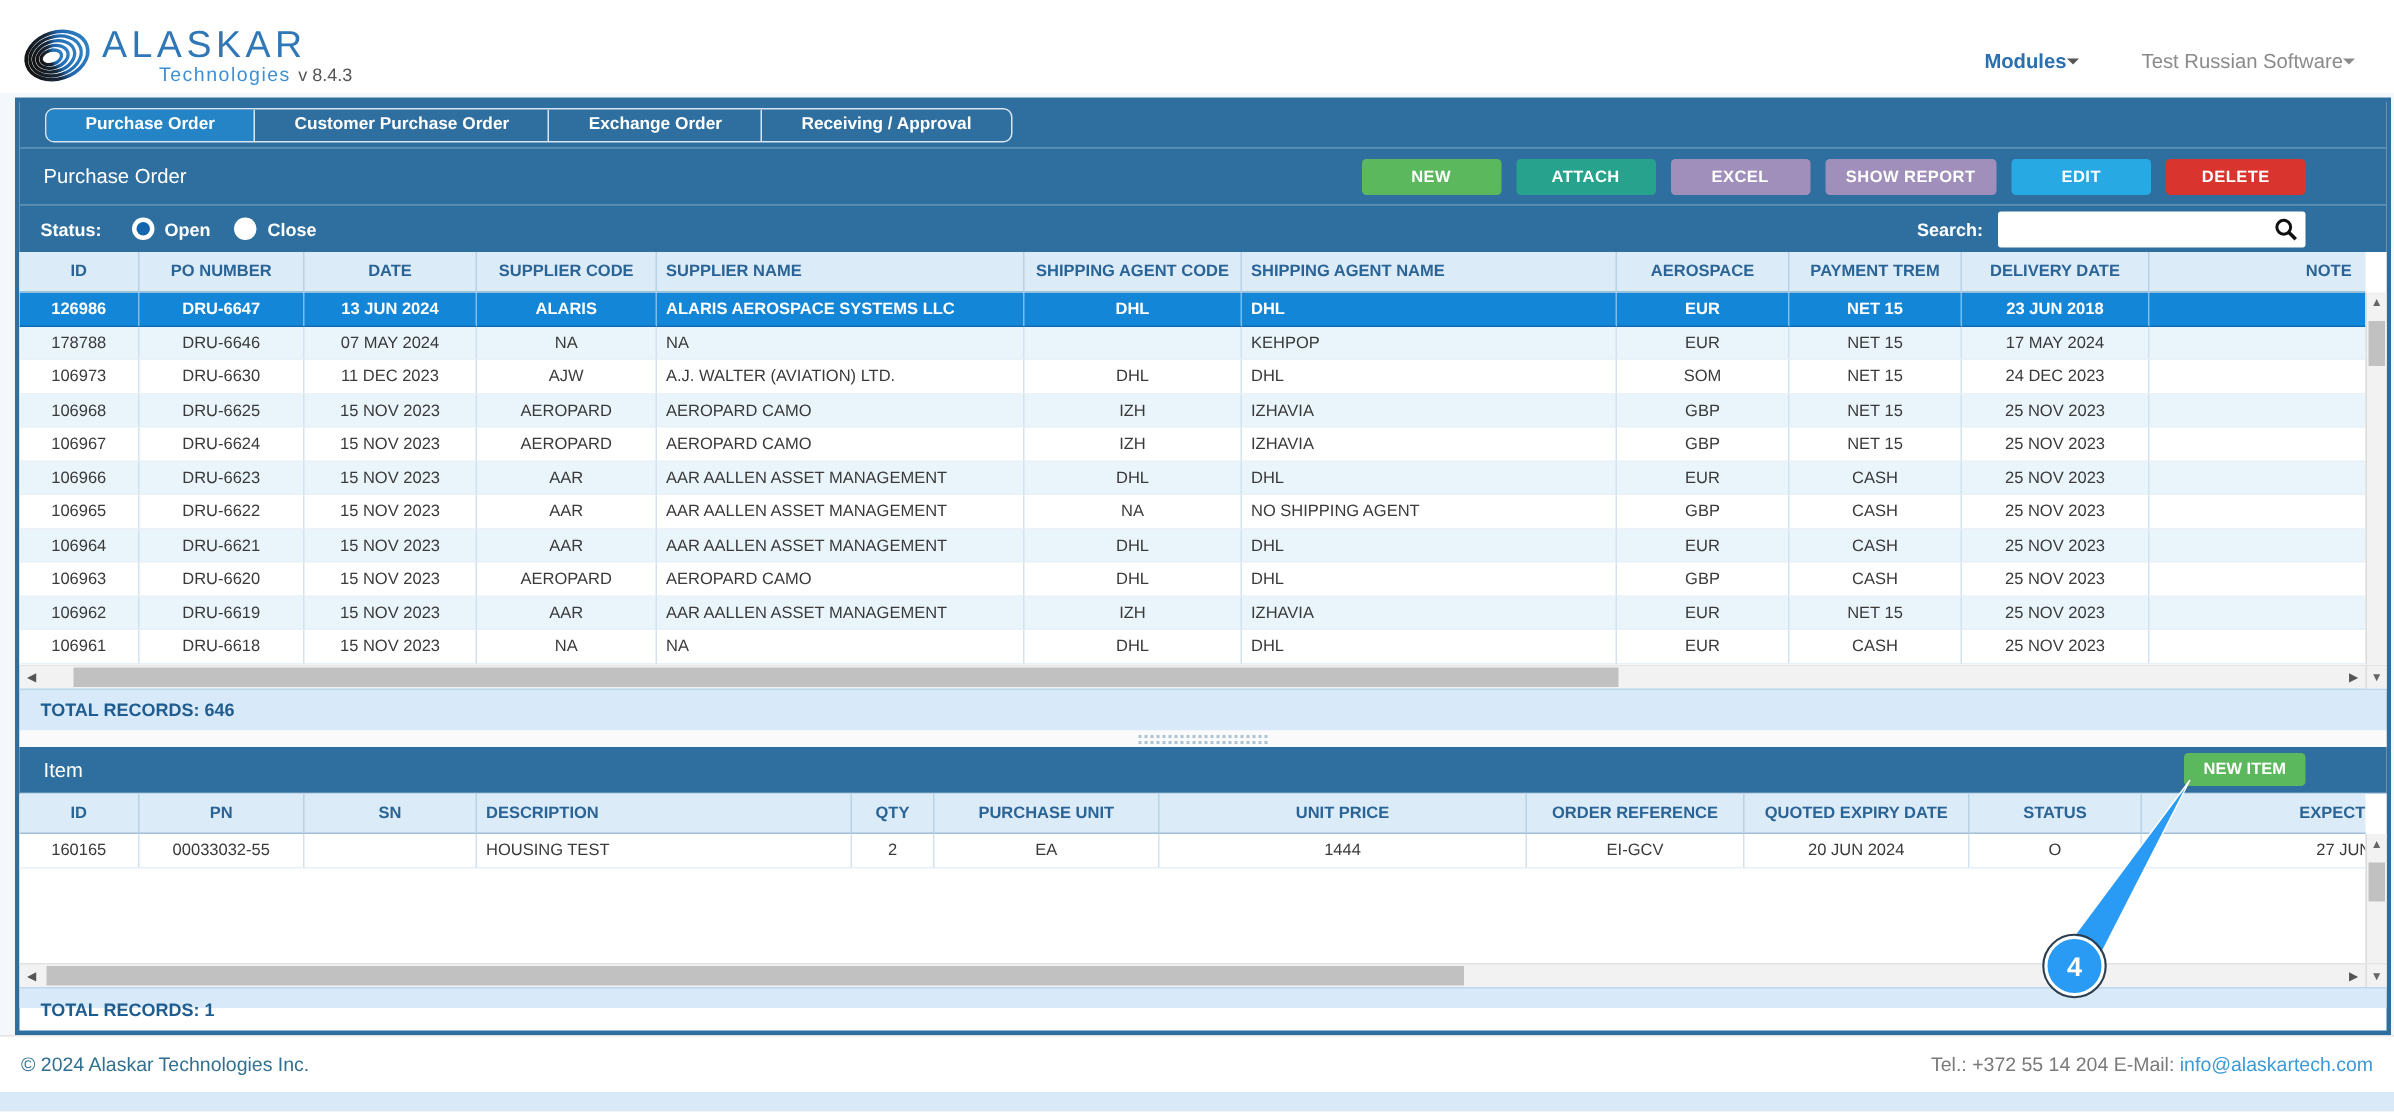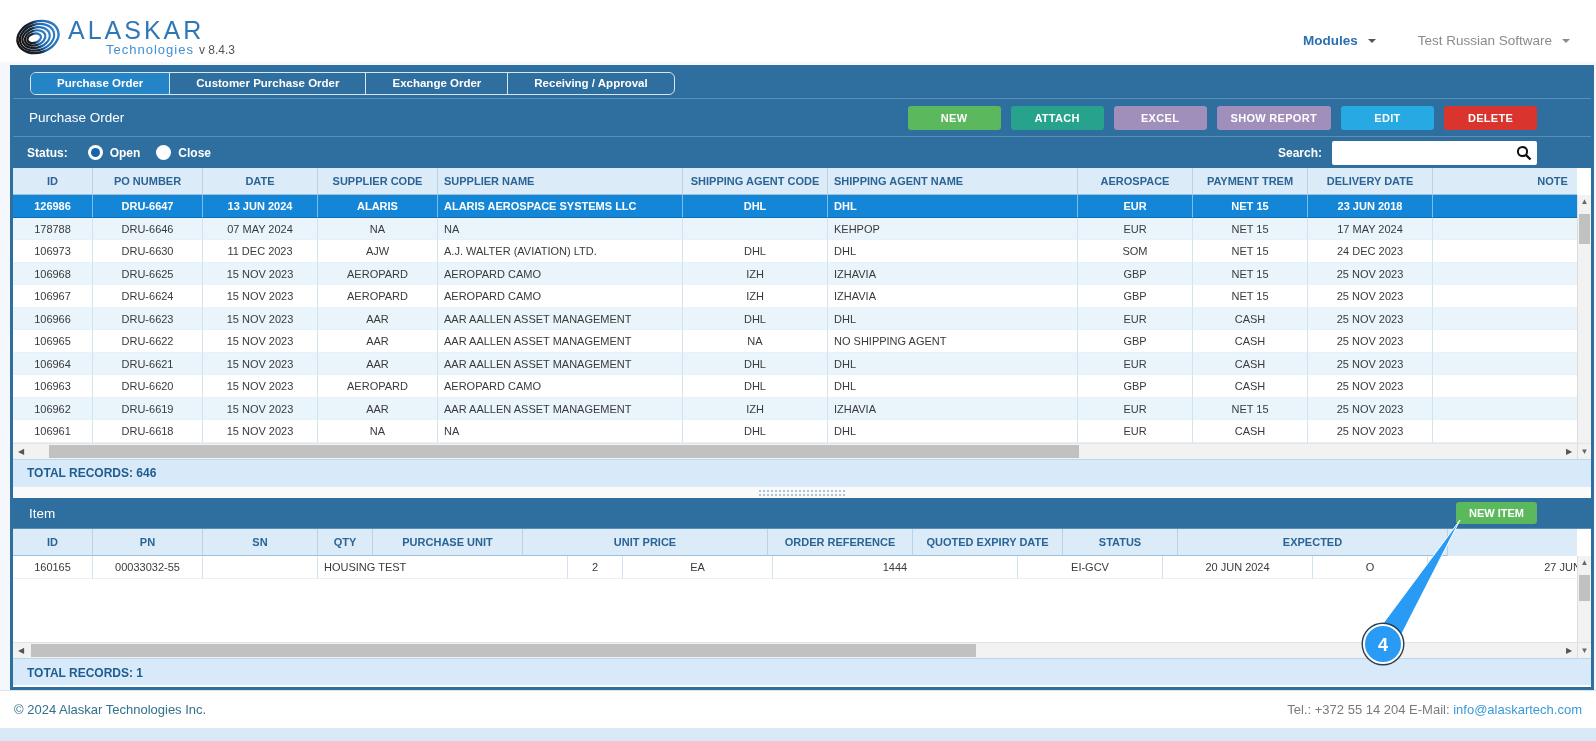--- a/index.html
+++ b/index.html
@@ -9,21 +9,21 @@
 
   
   .app-header { height:62px; background:#ffffff; display:flex; 
     justify-content:space-between; padding:12px 26px 0 12px; }
   .logo { display:flex; align-items:center; }
   .logo-text { margin-left:4px; }
   .logo-title { font-size:25px; letter-spacing:3px; color:var(--brand_blue,#2f77b6); line-height:24px; }
   .logo-sub { font-size:13px; color:#3f8fd2; letter-spacing:1px; padding-left:38px; }
   .logo-sub .ver { color:#555; letter-spacing:0; margin-left:5px; font-size:12px; }
   .header-right { display:flex; align-items:center; gap:42px; padding-top:6px; }
-  .menu-item { font-size:13.5px; cursor:pointer; display:flex; align-items:center; gap:10px; }
+  .menu-item { font-size:13.5px; cursor:pointer; display:flex; align-items:center; gap:0; }
   .menu-item.modules { color:#2a6fb0; font-weight:bold; }
   .menu-item.user { color:#8b8b8b; }
   .caret { width:0; height:0; border-left:4px solid transparent; border-right:4px solid transparent;
     border-top:4px solid #555; display:inline-block; margin-top:2px; }
   .menu-item.user .caret { border-top-color:#8b8b8b; }
 
   
   .frame { margin:3px 10px 0 10px; width:1584px; height:625px;
     border:3px solid var(--bar_blue,#2f6f9f); background:#fff; }
 
@@ -91,21 +91,21 @@
   .htrack { flex:1; position:relative; }
   .hthumb { position:absolute; top:1px; height:13px; background:#c1c1c1; cursor:pointer; }
   .hthumb.main { left:20px; width:1030px; }
   .hthumb.item { left:2px; width:945px; }
   .hcorner { width:14px; text-align:center; font-size:8px; color:#666; line-height:15px; background:#f2f2f2;
     border-left:1px solid #dcdcdc; cursor:pointer; }
 
   .totalbar { background:var(--total_bar_bg,#d8eaf9); color:#1f5c8f; font-weight:bold; font-size:12px;
     border-top:1px solid #bcd6ec; padding-left:14px; }
   .totalbar.main { height:28px; line-height:27px; }
-  .totalbar.item { height:27px; line-height:28px; }
+  .totalbar.item { height:14px; line-height:28px; }
 
   .resize-gap { height:11px; background:#fafafa; display:flex; align-items:center; justify-content:center; }
   .grip { width:86px; height:6px; border-top:2px dotted #aec3d6; border-bottom:2px dotted #aec3d6; cursor:row-resize; }
 
   .titlebar.item { height:31px; padding-right:54px; }
   .newitem-btn { height:22px; padding:0 13px; background:var(--new_button,#5cb85c); color:#fff;
     border:none; border-radius:3px; font-size:11px; font-weight:bold; font-family:inherit; cursor:pointer; }
 
   
   .footer { height:38px; background:#fff; border-top:1px solid #e2e2e2; display:flex;
@@ -392,20 +392,21 @@
     <div class="titlebar item">
       <span class="sec-title">Item</span>
       <button class="newitem-btn">NEW ITEM</button>
     </div>
     <div class="tablewrap itemt">
       <div class="tclip">
         <div class="thead" id="item-head">
             <div class="th" style="width: 80px;">ID</div>
             <div class="th" style="width: 110px;">PN</div>
             <div class="th" style="width: 115px;">SN</div>
+            <div class="th left" style="width: 250px;">DESCRIPTION</div>
             <div class="th" style="width: 55px;">QTY</div>
             <div class="th" style="width: 150px;">PURCHASE UNIT</div>
             <div class="th" style="width: 245px;">UNIT PRICE</div>
             <div class="th" style="width: 145px;">ORDER REFERENCE</div>
             <div class="th" style="width: 150px;">QUOTED EXPIRY DATE</div>
             <div class="th" style="width: 115px;">STATUS</div>
             <div class="th" style="width: 270px;">EXPECTED</div>
           </div>
         <div class="tbody" id="item-body">
             <div class="tr">

